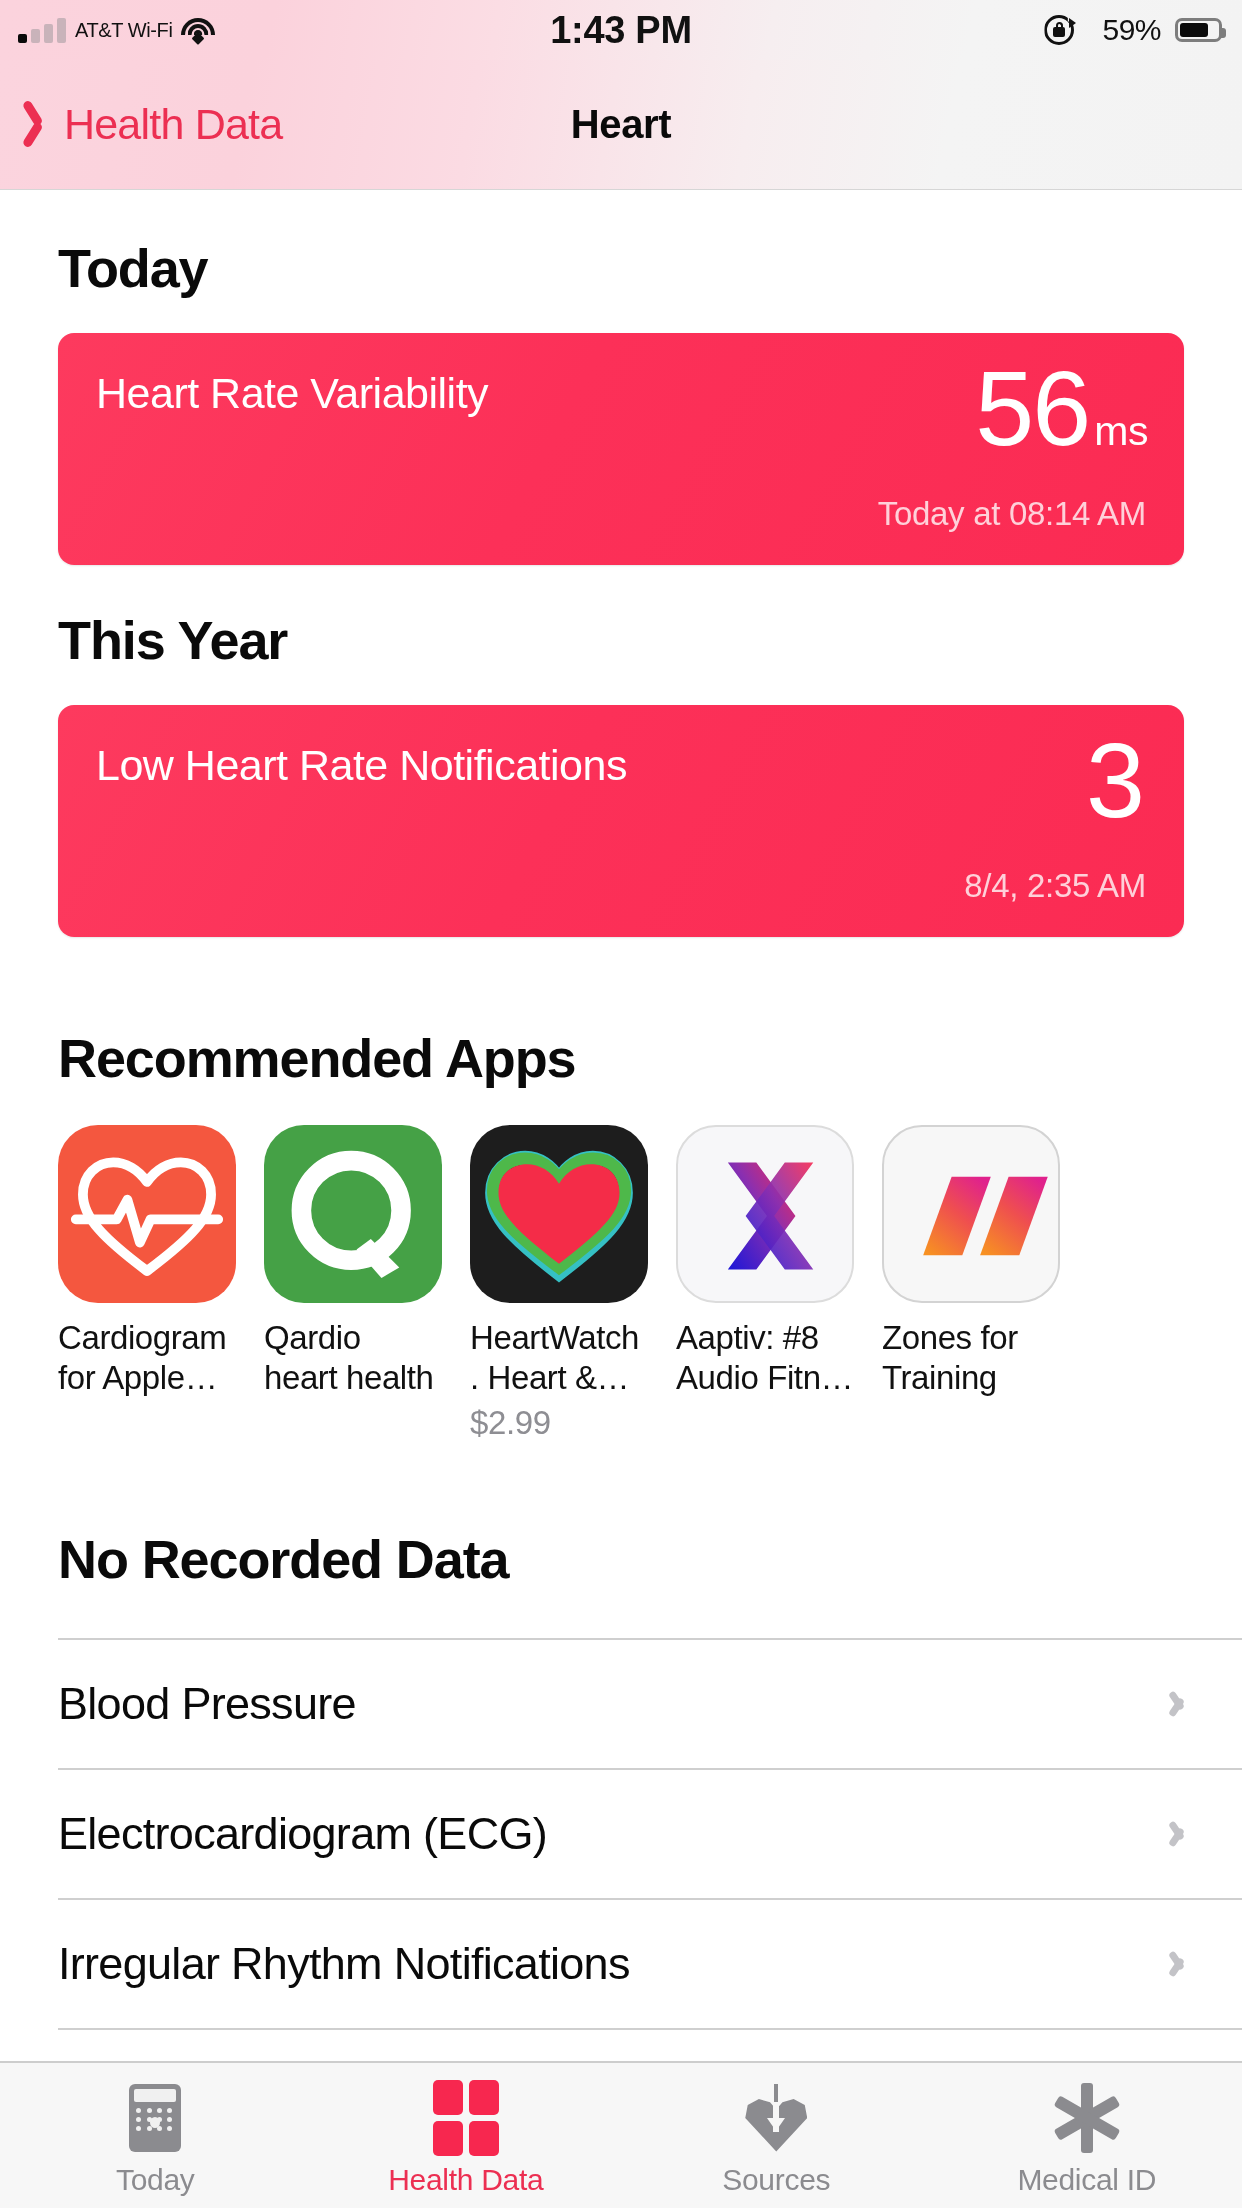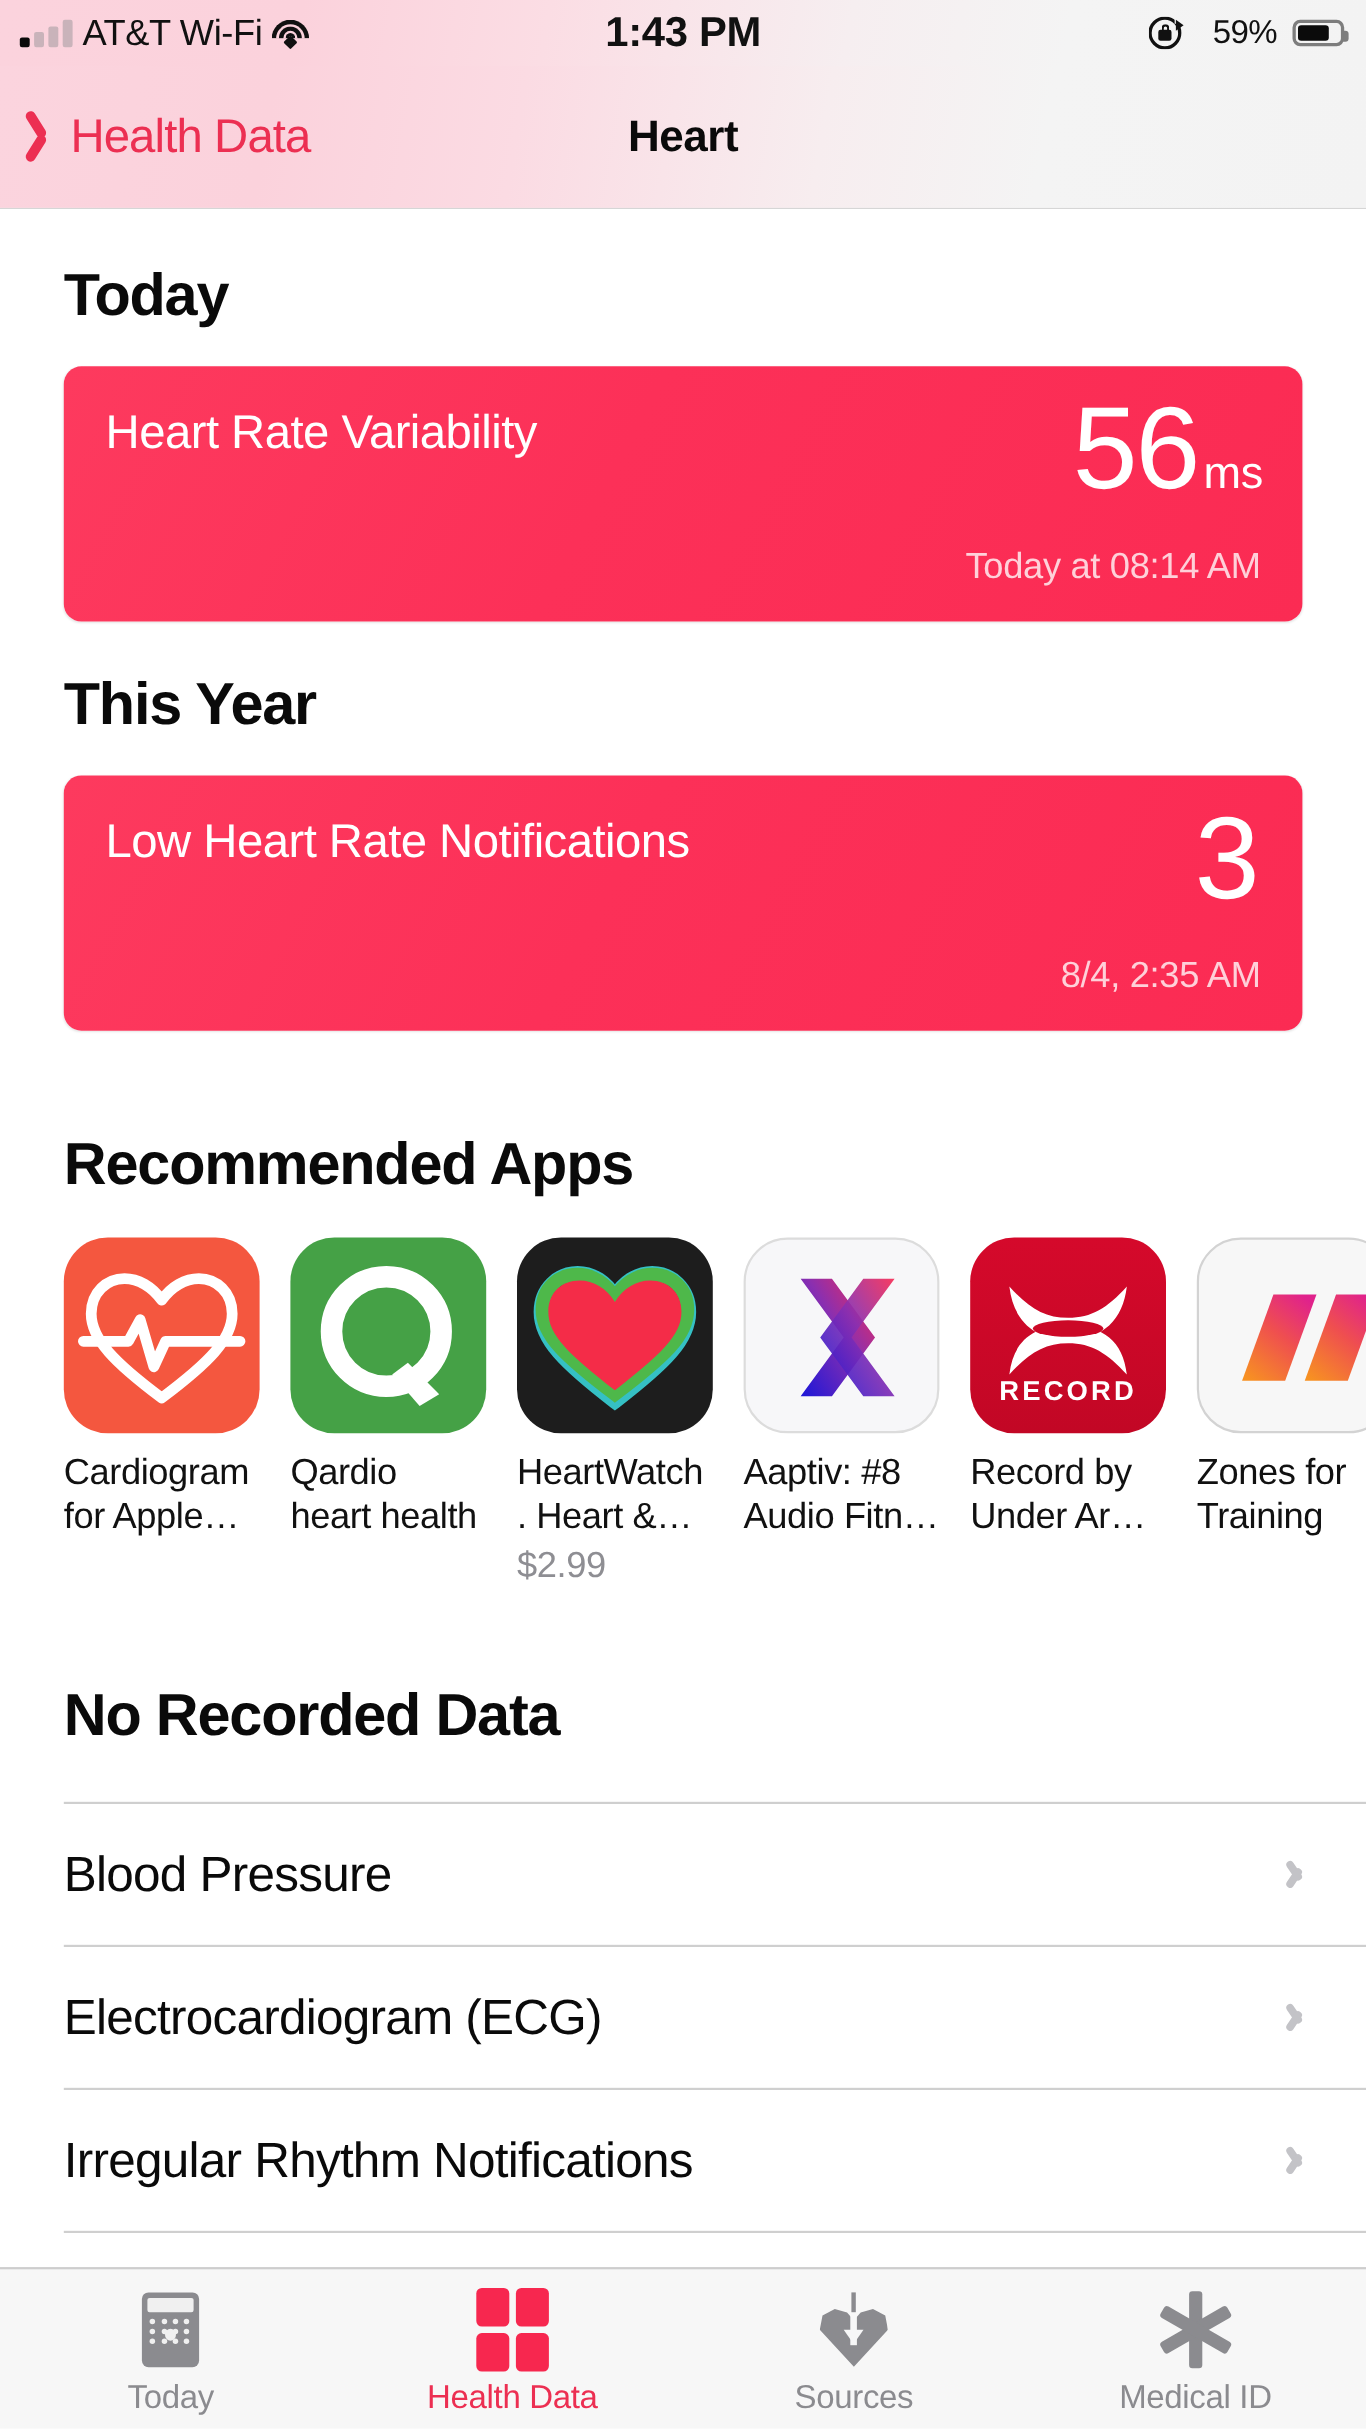--- a/index.html
+++ b/index.html
@@ -18,21 +18,21 @@
     display:flex; align-items:center; z-index:40;
   }
   .sb-left{ position:absolute; left:18px; top:0; height:60px; display:flex; align-items:center; gap:9px;}
   .bars{ display:flex; align-items:flex-end; gap:4px; height:25px;}
   .bars i{ display:block; width:9px; border-radius:2px; background:#c9b3ba;}
   .bars i.on{ background:#0a0a0a;}
   .bars i:nth-child(1){height:9px;}
   .bars i:nth-child(2){height:14px;}
   .bars i:nth-child(3){height:19px;}
   .bars i:nth-child(4){height:25px;}
-  .carrier{ font-size:33px; color:#111; letter-spacing:-0.4px; font-weight:400;}
+  .carrier{ font-size:20px; color:#111; letter-spacing:-0.4px; font-weight:400;}
   .wifi{ position:relative; width:34px; height:26px;}
   .wifi b{ position:absolute; left:50%; transform:translateX(-50%); border:4px solid #111; border-bottom:none; border-radius:50% 50% 0 0 / 100% 100% 0 0; background:none;}
   .wifi b:nth-child(1){ width:34px; height:17px; top:1px;}
   .wifi b:nth-child(2){ width:21px; height:11px; top:7px;}
   .wifi b:nth-child(3){ width:9px;  height:5px;  top:13px; border-width:3px;}
   .wifi s{ position:absolute; left:50%; bottom:0px; transform:translateX(-50%) rotate(45deg); width:9px;height:9px; background:#111; border-radius:1px;}
   .sb-time{ position:absolute; left:0; right:0; top:0; height:60px; display:flex; align-items:center; justify-content:center;
             font-size:38px; color:#111; font-weight:700; letter-spacing:-0.3px;}
   .sb-right{ position:absolute; right:20px; top:0; height:60px; display:flex; align-items:center; gap:14px;}
   .rotlock{ position:relative; width:30px; height:30px;}
@@ -264,35 +264,20 @@
             </defs>
             <path d="M28 20 L44 20 L66 50 L44 80 L28 80 L50 50 Z" fill="url(#aapG)"></path>
             <path d="M76 20 L60 20 L38 50 L60 80 L76 80 L54 50 Z" fill="url(#aapG)" opacity="0.92"></path>
           </svg>
         </div>
         <div class="app-name">Aaptiv: #8
 Audio Fitn…</div>
         <div class="app-price"></div>
       </div>
 
-      <div class="app">
-        <div class="app-icon ic-record">
-          <svg viewBox="0 0 100 100" width="178" height="178">
-            <path d="M20 25 C30 36 38 41 50 41 C62 41 70 36 80 25 C78 42 68 52 50 52 C32 52 22 42 20 25 Z" fill="#fff"></path>
-            <path d="M20 70 C30 59 38 54 50 54 C62 54 70 59 80 70 C78 53 68 45 50 45 C32 45 22 53 20 70 Z" fill="#fff"></path>
-            <ellipse cx="50" cy="46.5" rx="18" ry="4.2" fill="#cc0826"></ellipse>
-            <g fill="#fff">
-              <text x="50" y="83" font-family="Liberation Sans, sans-serif" font-size="14" font-weight="bold" letter-spacing="1.6" text-anchor="middle">RECORD</text>
-            </g>
-          </svg>
-        </div>
-        <div class="app-name">Record by
-Under Ar…</div>
-        <div class="app-price"></div>
-      </div>
 
       <div class="app">
         <div class="app-icon ic-zones">
           <svg viewBox="0 0 100 100" width="178" height="178">
             <defs>
               <linearGradient id="znG" x1="0.1" y1="1" x2="0.8" y2="0">
                 <stop offset="0" stop-color="#f79122"></stop>
                   <stop offset="55%" stop-color="#ef4f4f"></stop>
                   <stop offset="100%" stop-color="#e0228c"></stop>
               </linearGradient>

